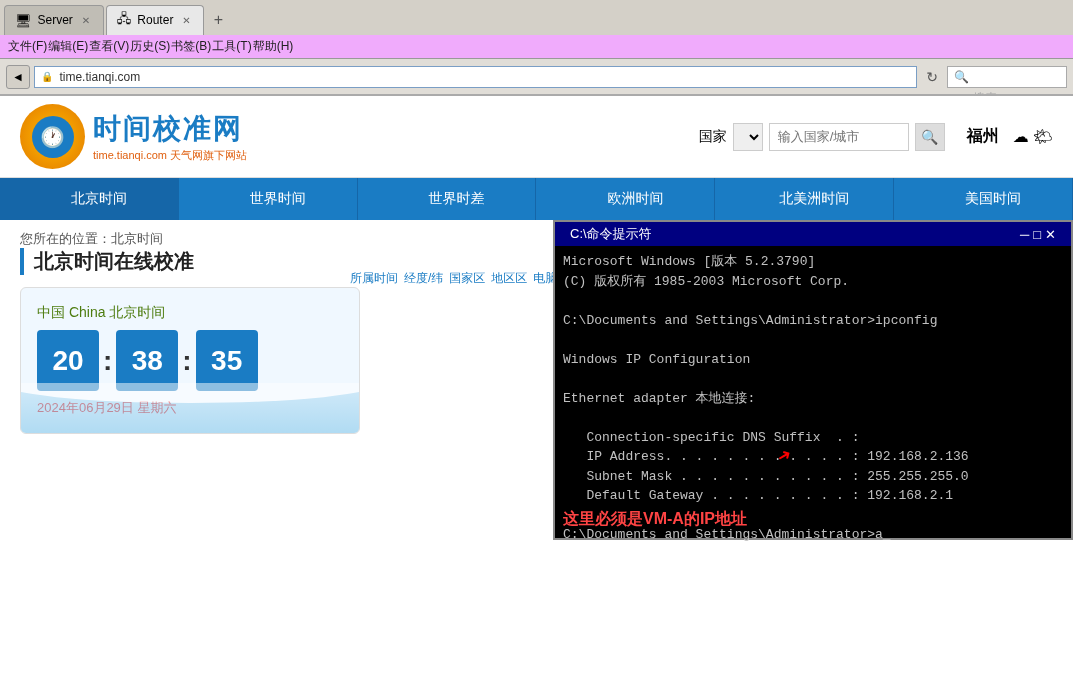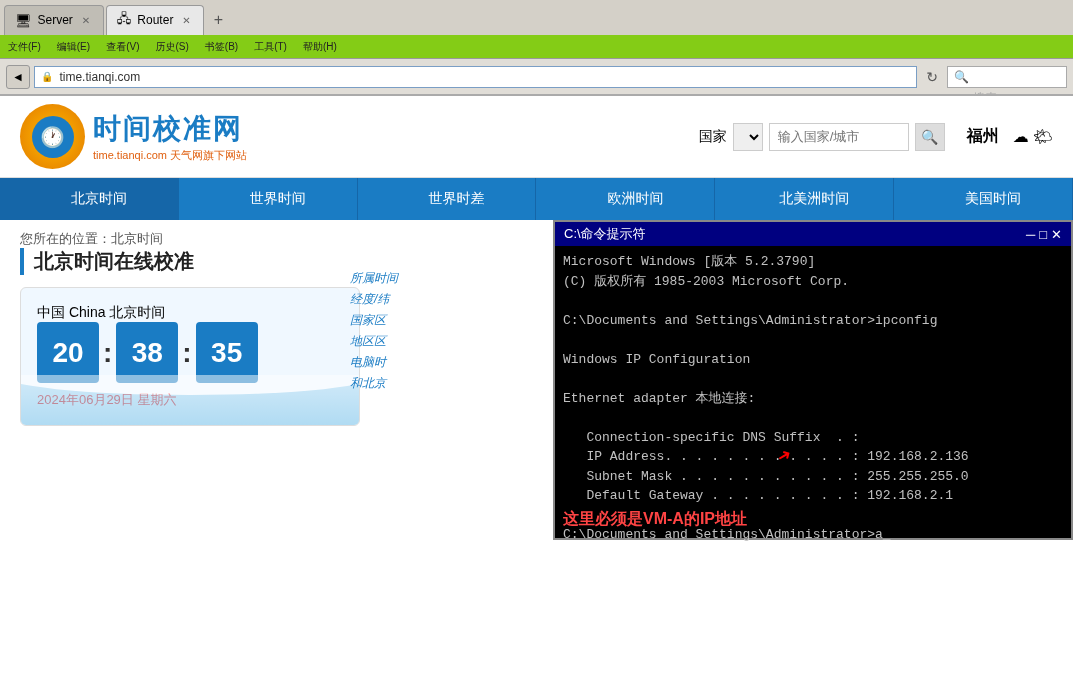--- a/index.html
+++ b/index.html
@@ -10,21 +10,21 @@
 
     
     .tab-bar { display: flex; align-items: center; height: 35px; background: #d4d0c8; padding: 4px 4px 0 4px; gap: 2px; }
     .tab { display: flex; align-items: center; height: 30px; padding: 0 10px; border-radius: 4px 4px 0 0; font-size: 12px; cursor: pointer; gap: 6px; border: 1px solid #999; border-bottom: none; }
     .tab.active { background: #e8e8e8; }
     .tab.inactive { background: #c0bdb5; }
     .tab-close { width: 14px; height: 14px; display: flex; align-items: center; justify-content: center; border-radius: 2px; font-size: 10px; cursor: pointer; color: #666; }
     .tab-new { width: 24px; height: 24px; display: flex; align-items: center; justify-content: center; font-size: 16px; cursor: pointer; color: #555; }
 
     
-    .menu-bar { display: flex; align-items: center; height: 24px; background: #84cc16; padding: 0 8px; font-size: 10px; gap: 16px; border-bottom: 1px solid #999; }
+    .menu-bar { display: flex; align-items: center; height: 24px; background: #f0abfc; padding: 0 8px; font-size: 12px; gap: 1px; border-bottom: 1px solid #999; }
     .menu-item { cursor: pointer; color: #222; }
 
     
     .address-bar { display: flex; align-items: center; height: 36px; background: #e0ddd7; padding: 4px 6px; gap: 4px; border-bottom: 1px solid #aaa; }
     .nav-btn { width: 24px; height: 24px; display: flex; align-items: center; justify-content: center; border: 1px solid #999; border-radius: 3px; background: #d4d0c8; cursor: pointer; font-size: 12px; }
     .address-input { flex: 1; height: 22px; border: 1px solid #7a9ec5; background: white; padding: 0 6px; font-size: 12px; display: flex; align-items: center; gap: 6px; }
     .address-lock { color: #888; font-size: 10px; }
     .address-text { font-size: 12px; color: #333; }
     .refresh-btn { width: 22px; height: 22px; display: flex; align-items: center; justify-content: center; cursor: pointer; color: #555; font-size: 14px; }
     .search-box { width: 120px; height: 22px; border: 1px solid #aaa; background: white; padding: 0 6px; font-size: 12px; display: flex; align-items: center; gap: 4px; }
@@ -52,29 +52,29 @@
     .nav-item.active { background: #1566a8; }
 
     
     .page-body { display: flex; flex-direction: column; padding: 10px 20px; flex: 1; position: relative; overflow: hidden; }
     .breadcrumb { font-size: 13px; color: #555; margin-bottom: 0; }
     .section-title { font-size: 20px; font-weight: bold; color: #222; border-left: 4px solid #1a7cc4; padding-left: 10px; margin-bottom: 12px; }
 
     
     .time-area { display: flex; gap: 20px; }
     .time-left { flex: 1; }
-    .time-info { font-size: 14px; color: #000000; margin-bottom: 0; }
+    .time-info { font-size: 14px; color: #4d7c0f; margin-bottom: 8px; }
     .time-display { display: flex; align-items: center; gap: 4px; margin-bottom: 8px; }
     .time-block { background: #1a7cc4; color: white; font-size: 28px; font-weight: bold; width: 62px; height: 61px; display: flex; align-items: center; justify-content: center; border-radius: 4px; }
     .time-separator { font-size: 28px; font-weight: bold; color: #333; }
     .date-text { font-size: 13px; color: #ef4444; }
 
     
     .cmd-overlay { position: absolute; top: 0; right: 0; width: 520px; height: 320px; background: #000; color: #c0c0c0; font-family: 'Courier New', monospace; font-size: 13px; border: 2px solid #888; z-index: 10; }
-    .cmd-titlebar { background: #000080; color: white; height: 24px; display: flex; align-items: center; padding: 0 9px; font-size: 13px; font-family: 'Microsoft YaHei', sans-serif; }
+    .cmd-titlebar { background: #000080; color: white; height: 24px; display: flex; align-items: center; padding: 0 15px; font-size: 13px; font-family: 'Microsoft YaHei', sans-serif; }
     .cmd-title { flex: 1; }
     .cmd-body { padding: 6px 8px; line-height: 1.5; }
     .cmd-line { white-space: pre; }
     .cmd-annotation { color: #ff4444; font-size: 16px; font-weight: bold; font-family: 'Microsoft YaHei', sans-serif; position: absolute; bottom: 8px; left: 8px; }
     .sidebar-link { font-size: 12px; color: #1a7cc4; cursor: pointer; margin-bottom: 4px; }
   </style>
 </head>
 <body>
 
 <div class="browser-chrome">
@@ -171,21 +171,21 @@
             <span class="time-separator">:</span>
             <div class="time-block">35</div>
           </div>
           <div class="date-text">2024年06月29日 星期六</div>
 
           <div style="position:absolute; bottom:0; left:0; right:0; height:50px; background: linear-gradient(180deg, #b8dff5 0%, #72c0e8 100%); border-radius: 0 0 5px 5px; opacity:0.5; overflow:hidden;">
             <div style="position:absolute; top:-20px; left:-20px; right:-20px; height:40px; background:white; border-radius:50%;"></div>
           </div>
         </div>
 
-        <div style="position:absolute; left:350px; top:50px; display:flex; flex-direction:column; font-style:italic;">
+        <div style="position:absolute; left:350px; top:50px; display:flex; gap:6px;">
           <span class="sidebar-link">所属时间</span>
           <span class="sidebar-link">经度/纬</span>
           <span class="sidebar-link">国家区</span>
           <span class="sidebar-link">地区区</span>
           <span class="sidebar-link">电脑时</span>
           <span class="sidebar-link">和北京</span>
         </div>
       </div>
     </div>
 

